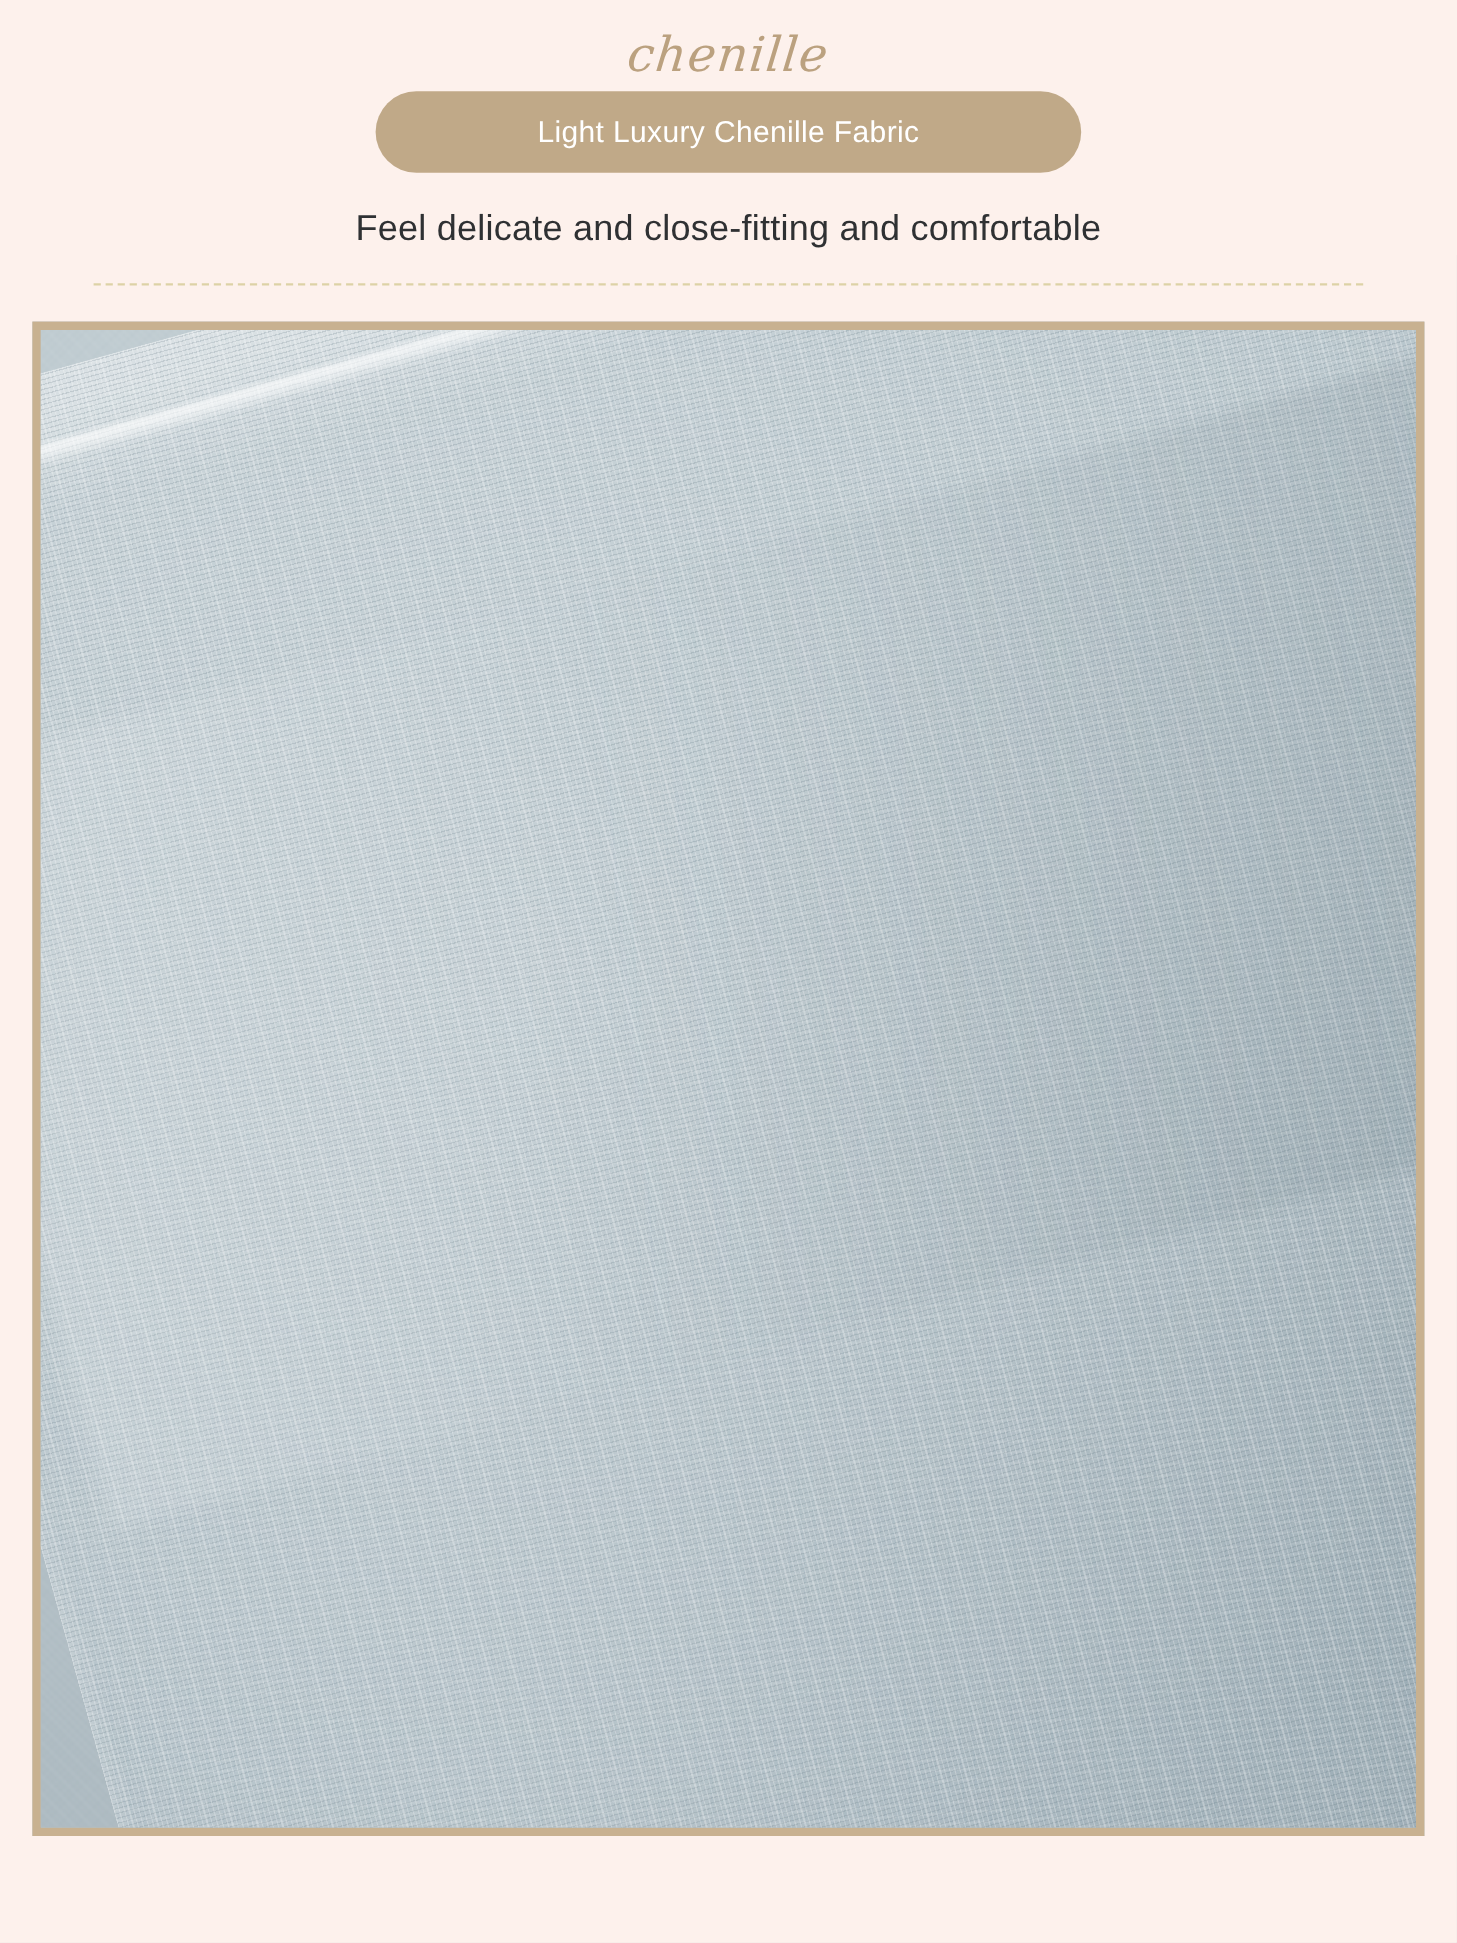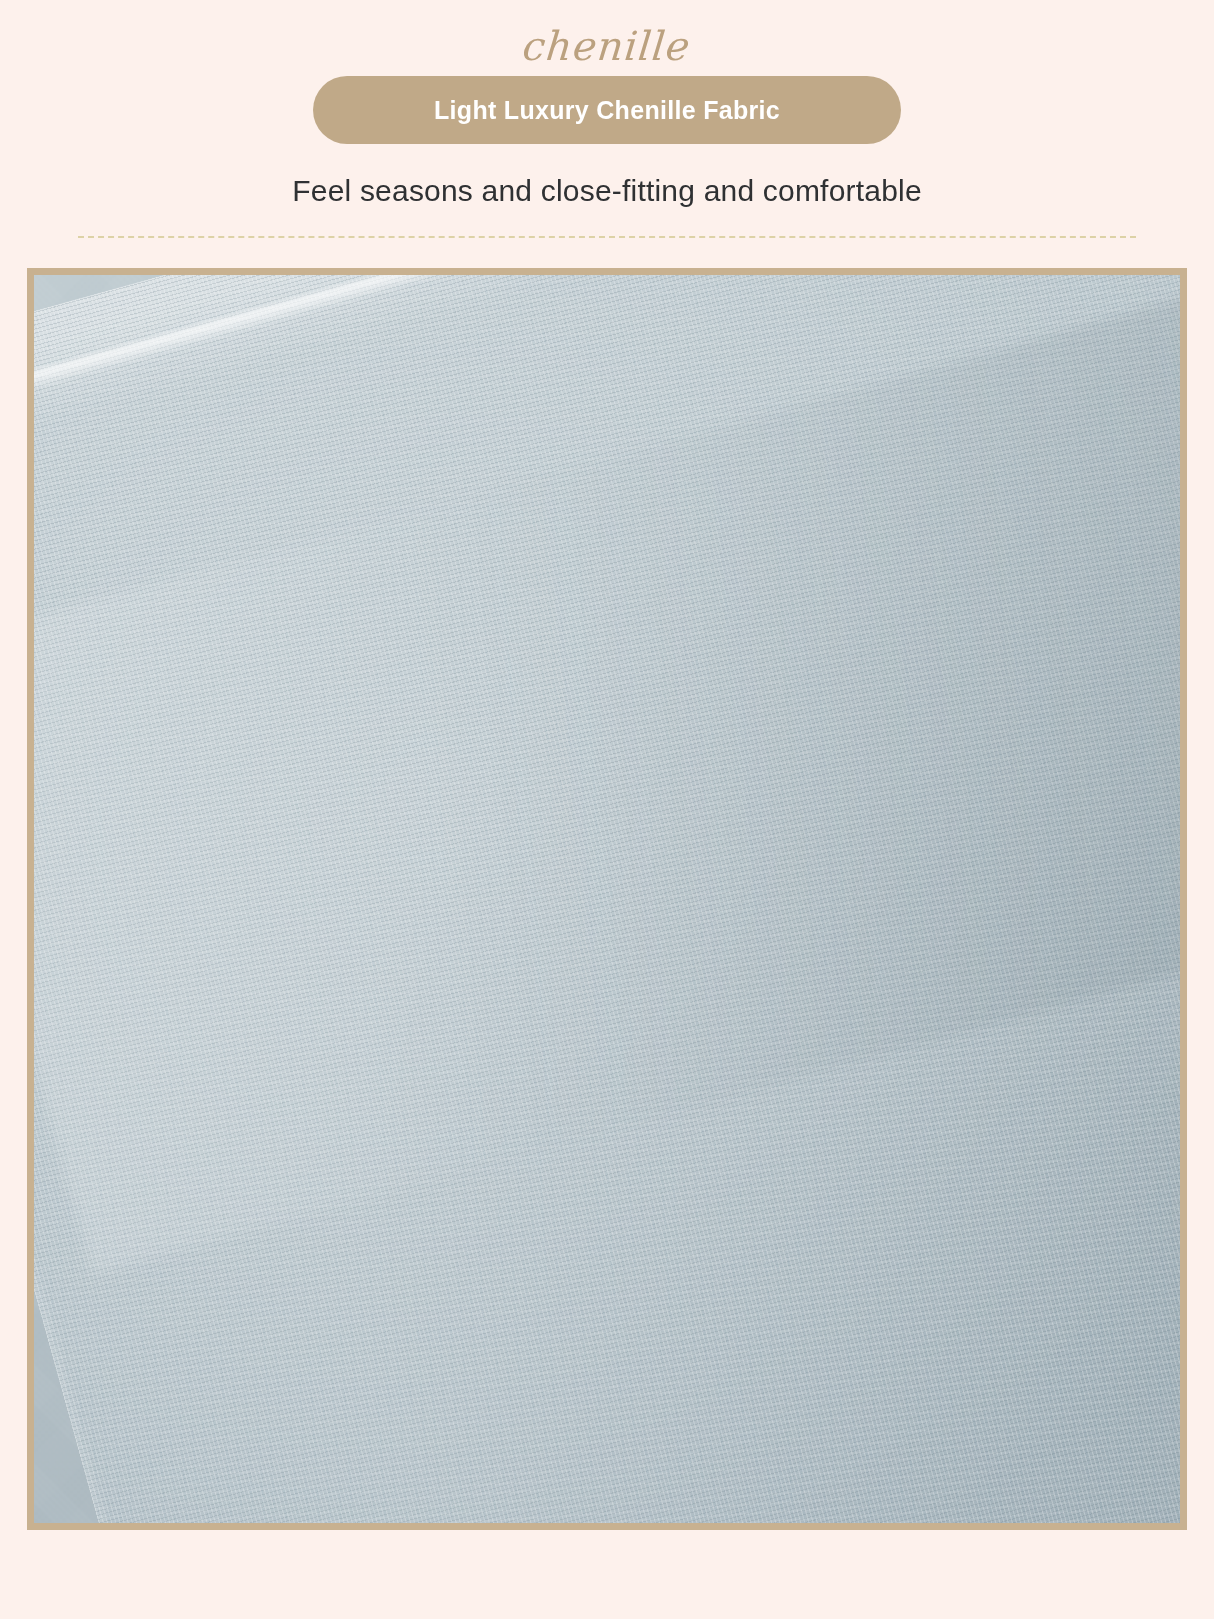--- a/index.html
+++ b/index.html
@@ -46,21 +46,21 @@
     border-radius: 34px;
     background: #c0a988;
     display: flex;
     align-items: center;
     justify-content: center;
   }
   .pill-label {
     color: #ffffff;
     font-size: 25px;
     letter-spacing: 0.3px;
-    font-weight: 700;
+    font-weight: 400;
   }
 
   
   .subtitle {
     margin-top: 30px;
     font-size: 30px;
     color: #2f3133;
     letter-spacing: 0.2px;
     font-weight: 400;
   }
@@ -183,21 +183,21 @@
 <body>
 
 <div class="page">
 
   <div class="script-word">chenille</div>
 
   <div class="pill">
     <span class="pill-label">Light Luxury Chenille Fabric</span>
   </div>
 
-  <div class="subtitle">Feel seasons and close-fitting and comfortable</div>
+  <div class="subtitle">Feel delicate and close-fitting and comfortable</div>
 
   <div class="divider"></div>
 
 
   <div class="photo-frame">
     <div class="photo">
       <div class="cloth-bg"></div>
       <div class="cloth-front"></div>
       <div class="fold-edge"></div>
       <div class="front-shade"></div>

